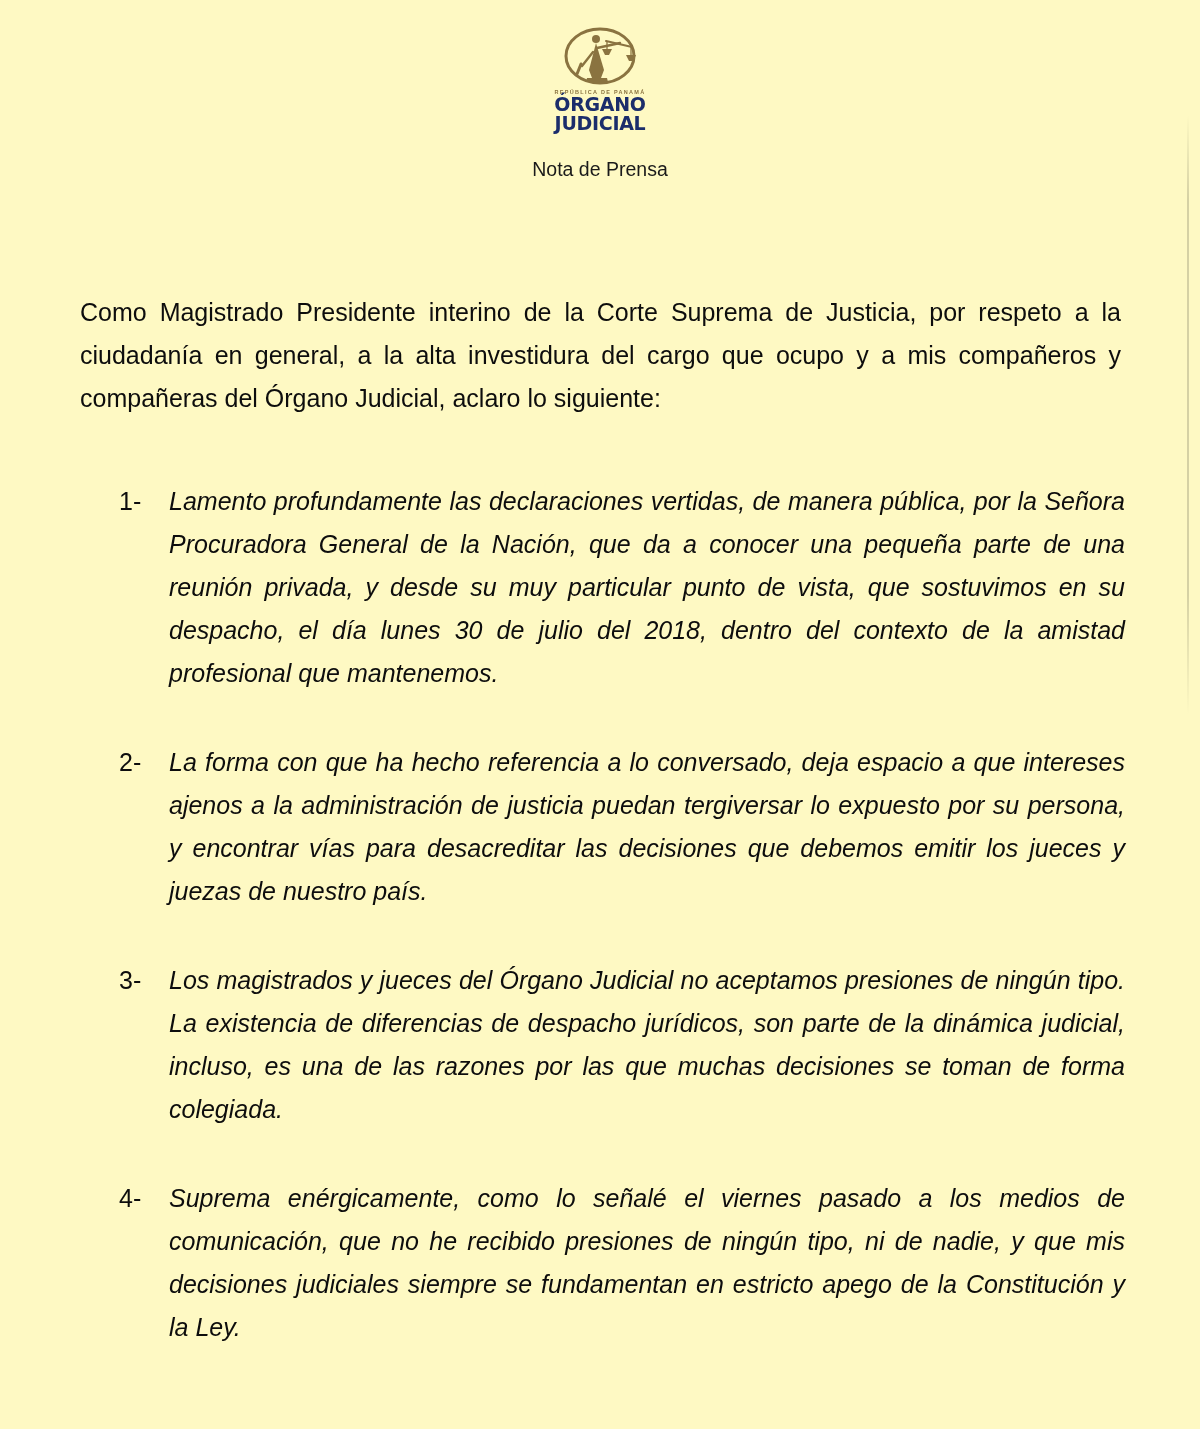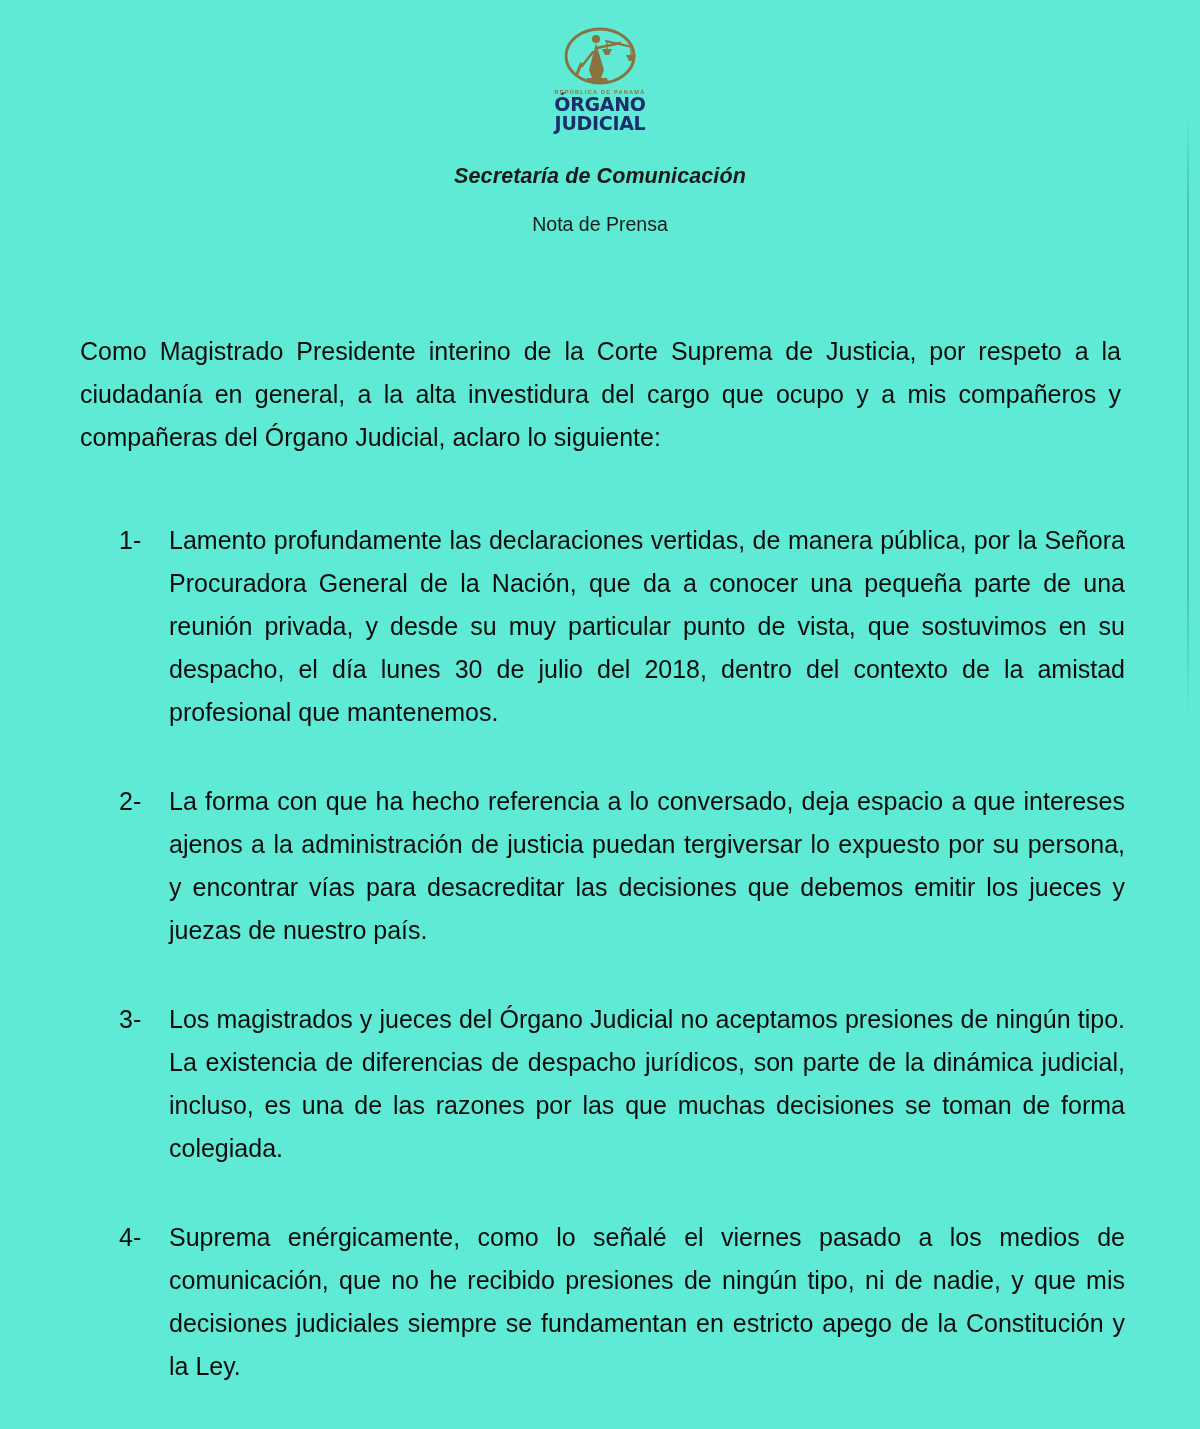--- a/index.html
+++ b/index.html
@@ -10,21 +10,21 @@
 
   body {
     font-family: "Liberation Sans", sans-serif;
     color: #000000;
   }
 
   .page {
     position: relative;
     width: 1200px;
     height: 1429px;
-    background: #5eead4;
+    background: #fef9c3;
     overflow: hidden;
     box-sizing: border-box;
   }
 
   
   .page-edge {
     position: absolute;
     top: 115px;
     left: 1187px;
     width: 2px;
@@ -84,21 +84,21 @@
   }
 
   .nota {
     margin-top: 24px;
     font-size: 19.5px;
     color: #1a1a1a;
   }
 
   
   .content {
-    margin: 0 auto;
+    margin: 16px auto;
     padding-top: 69px;
     width: 1050px;
   }
 
   .intro {
     font-size: 25px;
     line-height: 43px;
     text-align: justify;
     text-justify: inter-word;
     color: #0d0d0d;
@@ -131,20 +131,21 @@
     left: 0;
     top: 0;
     font-size: 25px;
     line-height: 43px;
     color: #0d0d0d;
     white-space: nowrap;
   }
 
   .item-text {
     display: block;
+    font-style: italic;
   }
 </style>
 </head>
 <body>
 
 <div class="page">
 
   <div class="page-edge"></div>
 
   <div class="letterhead">
@@ -171,21 +172,20 @@
         <path d="M27 38 L23 48" stroke="#8a7340" stroke-width="3" fill="none" stroke-linecap="round"></path>
 
         <path d="M33 52 L53 52 L54 56 L32 56 Z" fill="#8a7340"></path>
       </svg>
 
       <div class="logo-country">REPÚBLICA DE PANAMÁ</div>
       <div class="logo-word">ÓRGANO</div>
       <div class="logo-word">JUDICIAL</div>
     </div>
 
-    <div class="secretaria">Secretaría de Comunicación</div>
     <div class="nota">Nota de Prensa</div>
   </div>
 
   <div class="content">
 
     <p class="intro">Como Magistrado Presidente interino de la Corte Suprema de Justicia, por respeto a la ciudadanía en general, a la alta investidura del cargo que ocupo y a mis compañeros y compañeras del Órgano Judicial, aclaro lo siguiente:</p>
 
     <div class="list">
 
       <div class="item">

